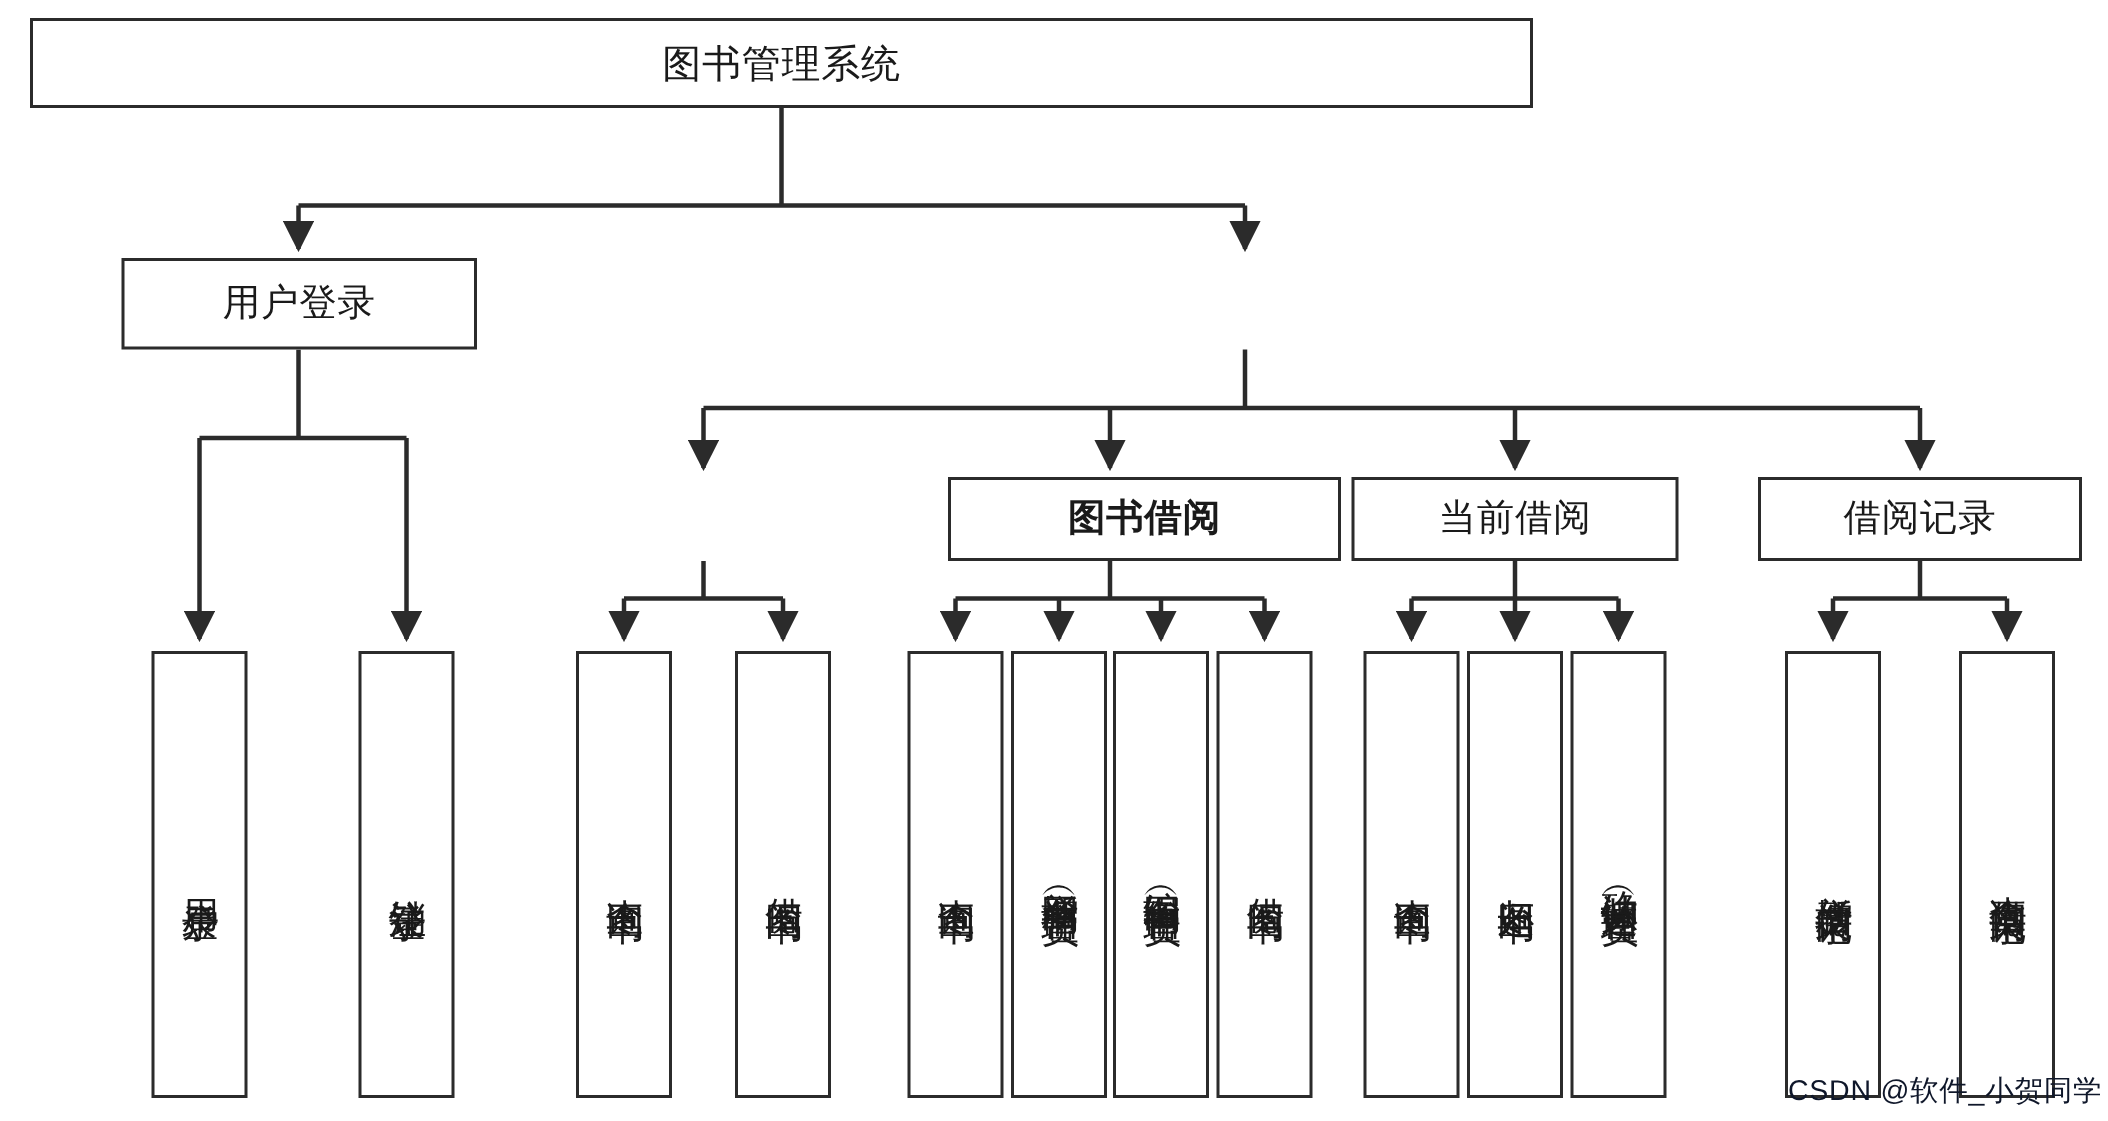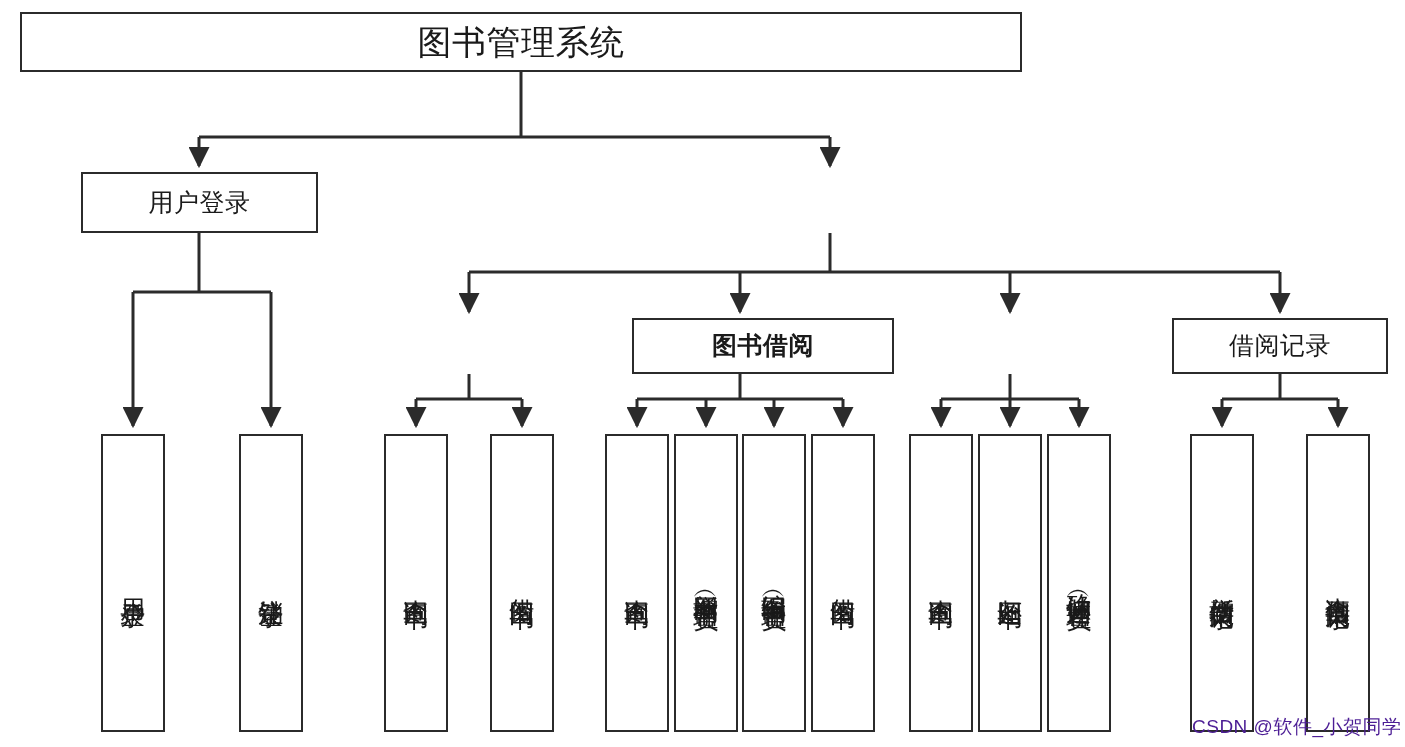--- a/index.html
+++ b/index.html
@@ -42,39 +42,39 @@
     text-align: center;
     line-height: 1.02;
     letter-spacing: 0.5px;
     white-space: pre;
   }
   
   .node.h .node-label {
     font-size: 25px;
   }
   .node.root .node-label {
-    font-size: 34px;
+    font-size: 26px;
   }
   
   .node.v {
     align-items: center;
     justify-content: center;
   }
   .node.v .node-label {
     writing-mode: vertical-rl;
     text-orientation: upright;
     font-size: 25px;
     line-height: 1.05;
     letter-spacing: 2px;
     white-space: nowrap;
   }
   .watermark {
     position: absolute;
     font-size: 19px;
-    color: #4c1d95;
+    color: #0f172a;
     white-space: nowrap;
     z-index: 3;
     letter-spacing: 0.5px;
   }
 </style>
 </head>
 <body>
 
 <div id="diagram-root">
 
@@ -135,20 +135,23 @@
     <span class="node-label">图书管理系统</span>
   </div>
 
   <div class="node h" style="left:81px; top:172px; width:237px; height:61px;">
     <span class="node-label">用户登录</span>
   </div>
 
   <div class="node h" style="left:632px; top:318px; width:262px; height:56px;font-weight:bold;">
     <span class="node-label">图书借阅</span>
   </div>
+  <div class="node h" style="left:901px; top:318px; width:218px; height:56px;">
+    <span class="node-label">当前借阅</span>
+  </div>
   <div class="node h" style="left:1172px; top:318px; width:216px; height:56px;">
     <span class="node-label">借阅记录</span>
   </div>
 
   <div class="node v" style="left:101px; top:434px; width:64px; height:298px;">
     <span class="node-label">用户登录</span>
   </div>
   <div class="node v" style="left:239px; top:434px; width:64px; height:298px;">
     <span class="node-label">注销登录</span>
   </div>

